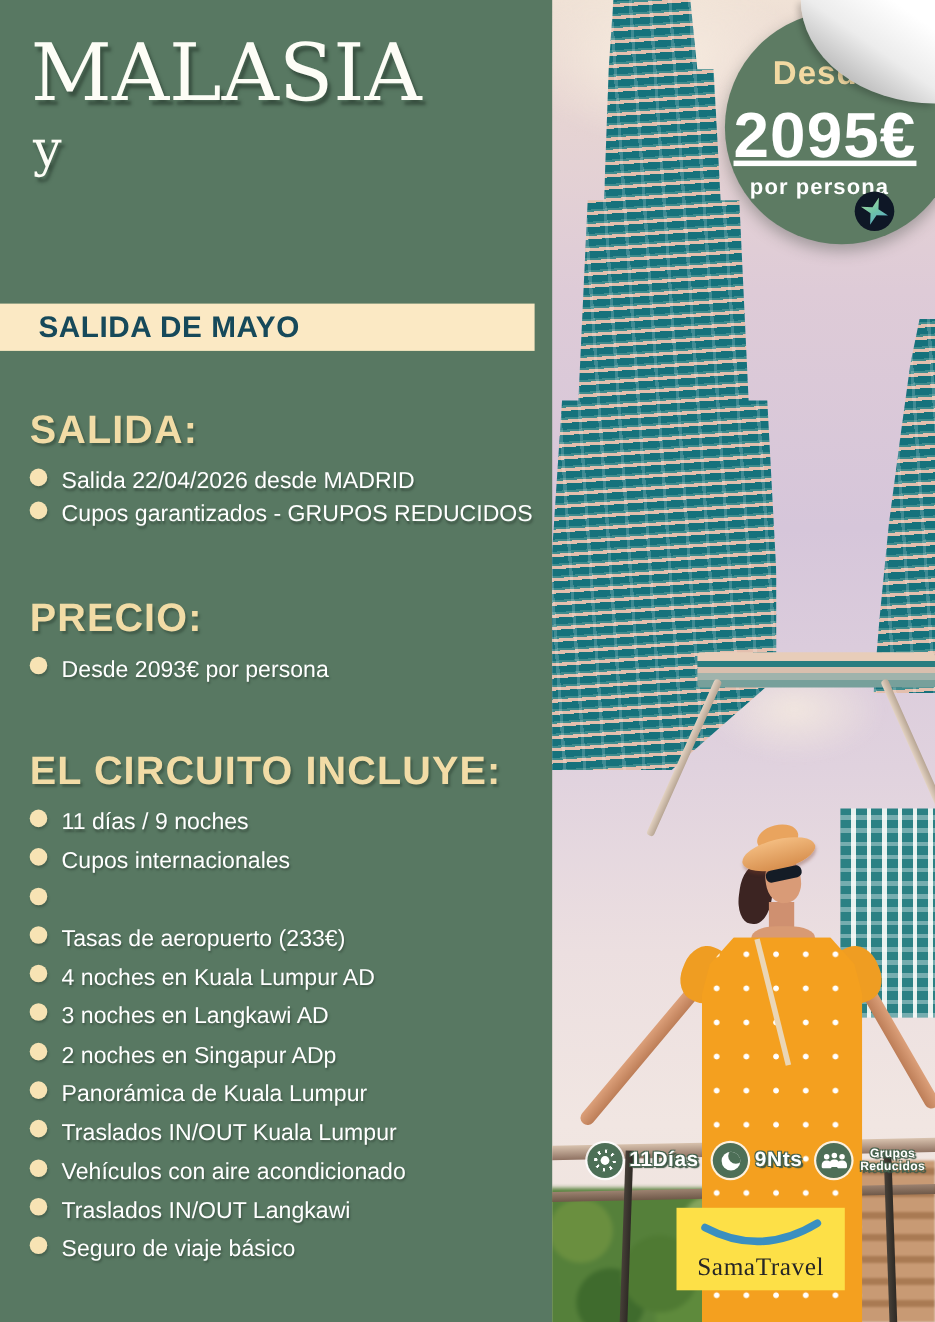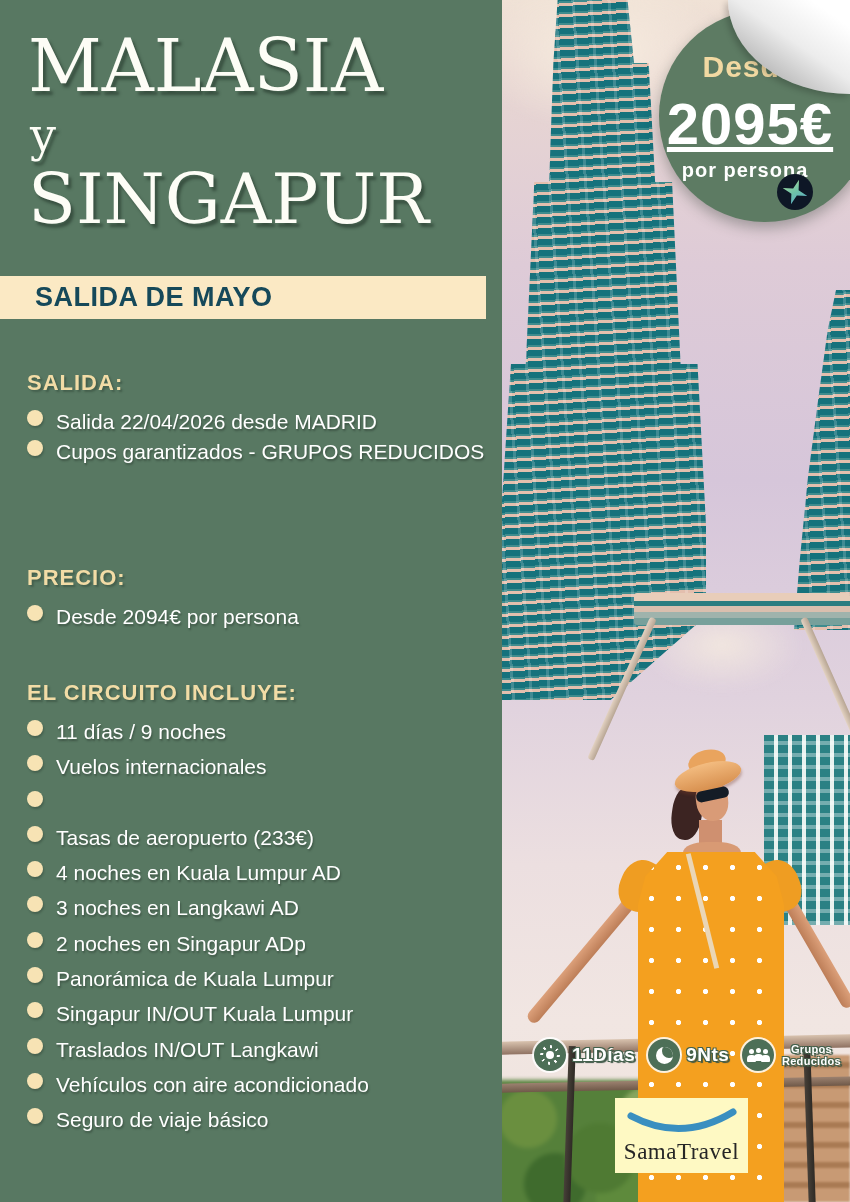--- a/index.html
+++ b/index.html
@@ -10,23 +10,23 @@
     font-family:"DejaVu Serif","Liberation Serif",serif;
     text-shadow:3px 4px 3px rgba(25,42,32,.5);line-height:1;}
   .title-l1{font-size:72px;letter-spacing:0px;}
   .title-l2{font-size:46px;margin:10px 0 6px 2px;}
   .title-l3{font-size:70px;}
   .banner{position:absolute;left:0;top:276px;width:486px;height:43px;background:#fbe9c4;
     display:flex;align-items:center;}
   .banner-text{color:#16495a;font-size:27px;font-weight:bold;letter-spacing:.5px;padding-left:35px;}
   .section{position:absolute;left:27px;width:460px;}
   .sec-salida{top:370px;}
-  .sec-precio{top:565px;}
+  .sec-precio{top:541px;}
   .sec-circuito{top:680px;}
-  .sec-heading{color:#f2dca6;font-size:22px;font-weight:bold;letter-spacing:1px;
+  .sec-heading{color:#f2dca6;font-size:36px;font-weight:bold;letter-spacing:1px;
     text-shadow:2px 2px 2px rgba(30,45,35,.35);margin-bottom:14px;}
   .list .li{display:flex;align-items:flex-start;height:30px;}
   .sec-circuito .list .li{height:35.3px;}
   .dot{width:16px;height:16px;border-radius:50%;background:#f7e3b4;flex:0 0 16px;margin-right:13px;
     box-shadow:1px 2px 2px rgba(30,45,35,.3);}
   .li-text{color:#fff;font-size:21px;text-shadow:1px 2px 2px rgba(30,45,35,.45);white-space:nowrap;}
   
   .photo{position:absolute;left:502px;top:0;width:348px;height:1202px;overflow:hidden;
     background:linear-gradient(180deg,#f0e2d6 0%,#e8d6d2 6%,#decbd7 22%,#d6c6da 40%,#e0d2de 58%,#ecdfe0 72%,#f1e6e2 85%,#eee2dc 100%);}
   .photo *{position:absolute;}
@@ -113,21 +113,21 @@
   .sun::before{content:"";position:absolute;inset:3px;border-radius:50%;background:#4d6f57;}
   .sun::after{content:"";position:absolute;inset:6px;border-radius:50%;background:#fff;}
   .moon{width:17px;height:17px;border-radius:50%;background:#fff;position:relative;overflow:hidden;}
   .moon::after{content:"";position:absolute;left:6px;top:-3px;width:14px;height:14px;border-radius:50%;background:#4d6f57;}
   .people{width:22px;height:14px;position:relative;}
   .people .head{position:absolute;top:0;left:9px;width:5px;height:5px;border-radius:50%;background:#fff;
     box-shadow:-7px 1px 0 #fff,7px 1px 0 #fff;}
   .people .body{position:absolute;top:6px;left:7px;width:9px;height:7px;border-radius:4px 4px 1px 1px;background:#fff;
     box-shadow:-7px 1px 0 #fff,7px 1px 0 #fff;}
   
-  .logo-box{position:absolute;left:615px;top:1098px;width:133px;height:75px;background:#fef9c3;
+  .logo-box{position:absolute;left:615px;top:1098px;width:153px;height:75px;background:#fde047;
     display:flex;flex-direction:column;align-items:center;justify-content:center;gap:2px;}
   .logo-text{font-family:"Liberation Serif",serif;font-size:23px;color:#262626;letter-spacing:.5px;}
 </style>
 </head>
 <body>
 
 <div class="page">
 
   <div class="photo">
     <div class="cloud cloud1"></div>
@@ -157,21 +157,20 @@
     <div class="strap"></div>
     <div class="face"></div>
     <div class="hat-crown"></div>
     <div class="hat"></div>
     <div class="sunglasses"></div>
   </div>
 
   <div class="title-block">
     <div class="title-l1">MALASIA</div>
     <div class="title-l2">y</div>
-    <div class="title-l3">SINGAPUR</div>
   </div>
 
   <div class="banner">
     <span class="banner-text">SALIDA DE MAYO</span>
   </div>
 
   <div class="section sec-salida">
     <div class="sec-heading">SALIDA:</div>
     <div class="list">
         <div class="li">
@@ -182,34 +181,34 @@
           <span class="dot"></span>
           <span class="li-text">Cupos garantizados - GRUPOS REDUCIDOS</span>
         </div>
       </div>
   </div>
   <div class="section sec-precio">
     <div class="sec-heading">PRECIO:</div>
     <div class="list">
         <div class="li">
           <span class="dot"></span>
-          <span class="li-text">Desde 2094€ por persona</span>
+          <span class="li-text">Desde 2093€ por persona</span>
         </div>
       </div>
   </div>
   <div class="section sec-circuito">
     <div class="sec-heading">EL CIRCUITO INCLUYE:</div>
     <div class="list">
         <div class="li">
           <span class="dot"></span>
           <span class="li-text">11 días / 9 noches</span>
         </div>
         <div class="li">
           <span class="dot"></span>
-          <span class="li-text">Vuelos internacionales</span>
+          <span class="li-text">Cupos internacionales</span>
         </div>
         <div class="li">
           <span class="dot"></span>
         </div>
         <div class="li">
           <span class="dot"></span>
           <span class="li-text">Tasas de aeropuerto (233€)</span>
         </div>
         <div class="li">
           <span class="dot"></span>
@@ -222,29 +221,29 @@
         <div class="li">
           <span class="dot"></span>
           <span class="li-text">2 noches en Singapur ADp</span>
         </div>
         <div class="li">
           <span class="dot"></span>
           <span class="li-text">Panorámica de Kuala Lumpur</span>
         </div>
         <div class="li">
           <span class="dot"></span>
-          <span class="li-text">Singapur IN/OUT Kuala Lumpur</span>
+          <span class="li-text">Traslados IN/OUT Kuala Lumpur</span>
+        </div>
+        <div class="li">
+          <span class="dot"></span>
+          <span class="li-text">Vehículos con aire acondicionado</span>
         </div>
         <div class="li">
           <span class="dot"></span>
           <span class="li-text">Traslados IN/OUT Langkawi</span>
-        </div>
-        <div class="li">
-          <span class="dot"></span>
-          <span class="li-text">Vehículos con aire acondicionado</span>
         </div>
         <div class="li">
           <span class="dot"></span>
           <span class="li-text">Seguro de viaje básico</span>
         </div>
       </div>
   </div>
 
   <div class="badge">
     <div class="badge-prefix">Desde</div>

